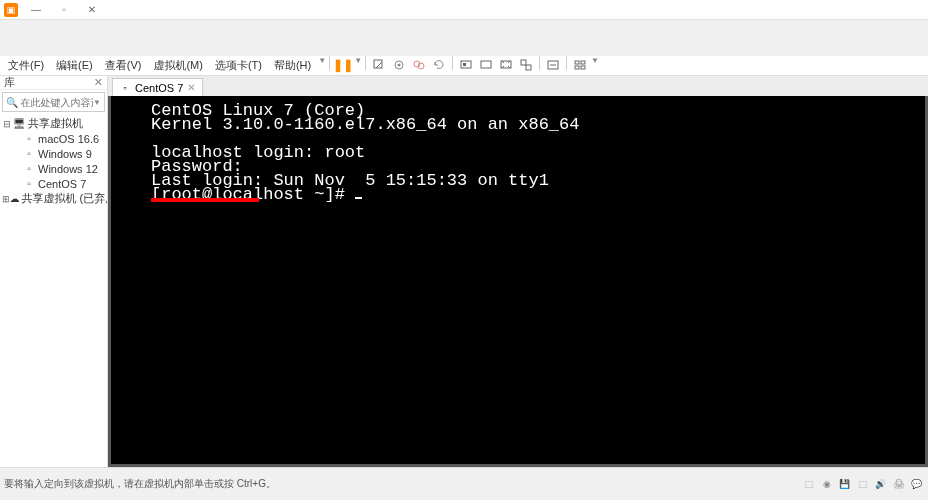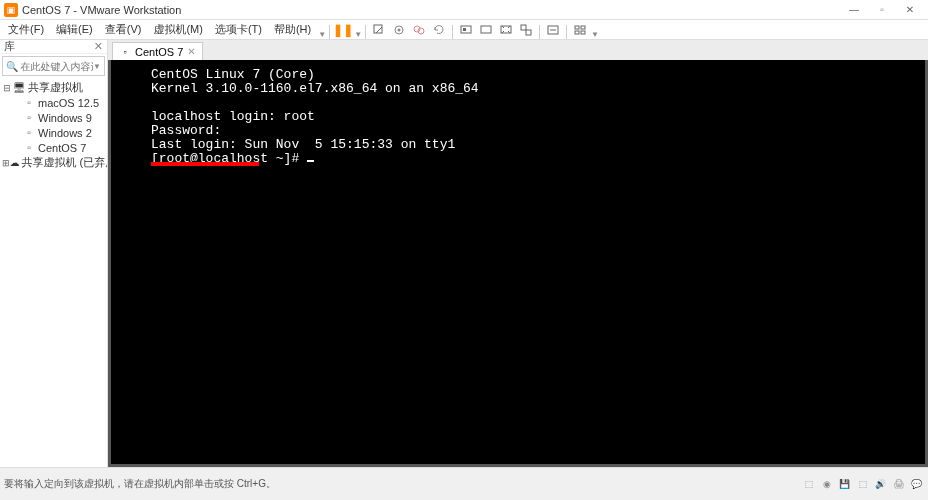--- a/index.html
+++ b/index.html
@@ -2,21 +2,21 @@
 <html><head>
 <meta charset="utf-8">
 <style>
 * { margin: 0; padding: 0; box-sizing: border-box; }
 body { font-family: "Microsoft YaHei", Tahoma, Arial, sans-serif; font-size: 11px; background: #f0f0f0; width: 928px; height: 500px; overflow: hidden; display: flex; flex-direction: column; }
 .titlebar { height: 20px; background: #fff; display: flex; align-items: center; padding: 0 4px; border-bottom: 1px solid #e0e0e0; }
 .titlebar .app-icon { width: 14px; height: 14px; background: #ff7f00; border-radius: 2px; margin-right: 4px; display: flex; align-items: center; justify-content: center; font-size: 9px; color: #fff; }
 .titlebar .title { flex: 1; font-size: 11px; color: #333; }
 .titlebar .win-controls { display: flex; gap: 0; }
 .titlebar .win-btn { width: 28px; height: 18px; display: flex; align-items: center; justify-content: center; font-size: 10px; color: #666; cursor: pointer; }
-.menubar { height: 20px; background: #fff; display: flex; align-items: flex-end; padding: 0 2px; border-bottom: 1px solid #ddd; }
+.menubar { height: 20px; background: #fff; display: flex; align-items: flex-start; padding: 0 2px; border-bottom: 1px solid #ddd; margin-top: 36px; }
 .menubar .menu-item { padding: 2px 6px; font-size: 11px; color: #333; cursor: pointer; }
 .menubar .sep { width: 1px; height: 14px; background: #ccc; margin: 0 3px; }
 .menubar .tb-icon { width: 18px; height: 18px; display: flex; align-items: center; justify-content: center; margin: 0 1px; cursor: pointer; }
 .menubar .pause-icon { color: #ff8c00; font-size: 12px; font-weight: bold; }
 .menubar .dd { font-size: 8px; color: #888; margin-left: 1px; }
 .main { flex: 1; display: flex; overflow: hidden; }
 .side { width: 108px; background: #fff; border-right: 1px solid #ddd; display: flex; flex-direction: column; }
 .side-hdr { height: 14px; display: flex; align-items: center; padding: 0 4px; font-size: 11px; color: #444; border-bottom: 1px solid #eee; }
 .side-hdr .close { margin-left: auto; font-size: 11px; color: #888; cursor: pointer; }
 .side-search { height: 20px; border: 1px solid #ccc; margin: 2px; display: flex; align-items: center; padding: 0 3px; }
@@ -28,34 +28,33 @@
 .tree-row .tog { width: 10px; text-align: center; font-size: 9px; color: #666; }
 .tree-row .nicon { width: 14px; height: 12px; display: flex; align-items: center; justify-content: center; font-size: 10px; margin-right: 2px; }
 .tree-row.d0 { padding-left: 2px; }
 .tree-row.d1 { padding-left: 12px; }
 .content { flex: 1; display: flex; flex-direction: column; background: #dcdcdc; }
 .tabbar { height: 20px; background: #ececec; display: flex; align-items: flex-end; padding-left: 4px; }
 .tab { height: 18px; background: #fff; border: 1px solid #ccc; border-bottom: none; display: flex; align-items: center; padding: 0 6px; font-size: 11px; gap: 4px; }
 .tab .ticon { width: 12px; height: 12px; font-size: 9px; display: flex; align-items: center; justify-content: center; }
 .tab .tclose { font-size: 10px; color: #999; cursor: pointer; }
 .term-wrap { flex: 1; background: #585858; padding: 0 3px 3px 3px; display: flex; }
-.terminal { flex: 1; background: #000; color: #fff; font-family: "Courier New", monospace; font-size: 13px; line-height: 14px; padding: 8px 40px; white-space: pre; position: relative; }
+.terminal { flex: 1; background: #000; color: #fff; font-family: "Courier New", monospace; font-size: 17px; line-height: 14px; padding: 8px 40px; white-space: pre; position: relative; }
 .redmark { position: absolute; height: 4px; background: #ff0000; }
 .cursor { display: inline-block; width: 7px; height: 2px; background: #fff; vertical-align: baseline; }
 .statusbar { height: 32px; background: #f0f0f0; display: flex; align-items: center; padding: 16px 4px; font-size: 10px; color: #555; border-top: 1px solid #ddd; }
 .statusbar .right { margin-left: auto; display: flex; gap: 4px; }
 .statusbar .sb-icon { width: 14px; height: 12px; display: flex; align-items: center; justify-content: center; font-size: 9px; color: #888; }
 svg { display: block; }
 </style>
 </head>
 <body>
 
 <div class="titlebar">
   <span class="app-icon">▣</span>
-  <span class="title">CentOS 7 - VMware Workstation</span>
   <div class="win-controls">
     <div class="win-btn">—</div>
     <div class="win-btn">▫</div>
     <div class="win-btn">✕</div>
   </div>
 </div>
 
 <div class="menubar">
   <span class="menu-item">文件(F)</span>
   <span class="menu-item">编辑(E)</span>
@@ -148,31 +147,31 @@
     </div>
     <div class="tree">
       <div class="tree-row d0">
         <span class="tog">⊟</span>
         <span class="nicon">🖥</span>
         <span>共享虚拟机</span>
       </div>
       <div class="tree-row d1">
         <span class="tog"></span>
         <span class="nicon">▫</span>
-        <span>macOS 12.5</span>
+        <span>macOS 16.6</span>
       </div>
       <div class="tree-row d1">
         <span class="tog"></span>
         <span class="nicon">▫</span>
         <span>Windows 9</span>
       </div>
       <div class="tree-row d1">
         <span class="tog"></span>
         <span class="nicon">▫</span>
-        <span>Windows 2</span>
+        <span>Windows 12</span>
       </div>
       <div class="tree-row d1">
         <span class="tog"></span>
         <span class="nicon">▫</span>
         <span>CentOS 7</span>
       </div>
       <div class="tree-row d0">
         <span class="tog">⊞</span>
         <span class="nicon">☁</span>
         <span>共享虚拟机 (已弃用)</span>

